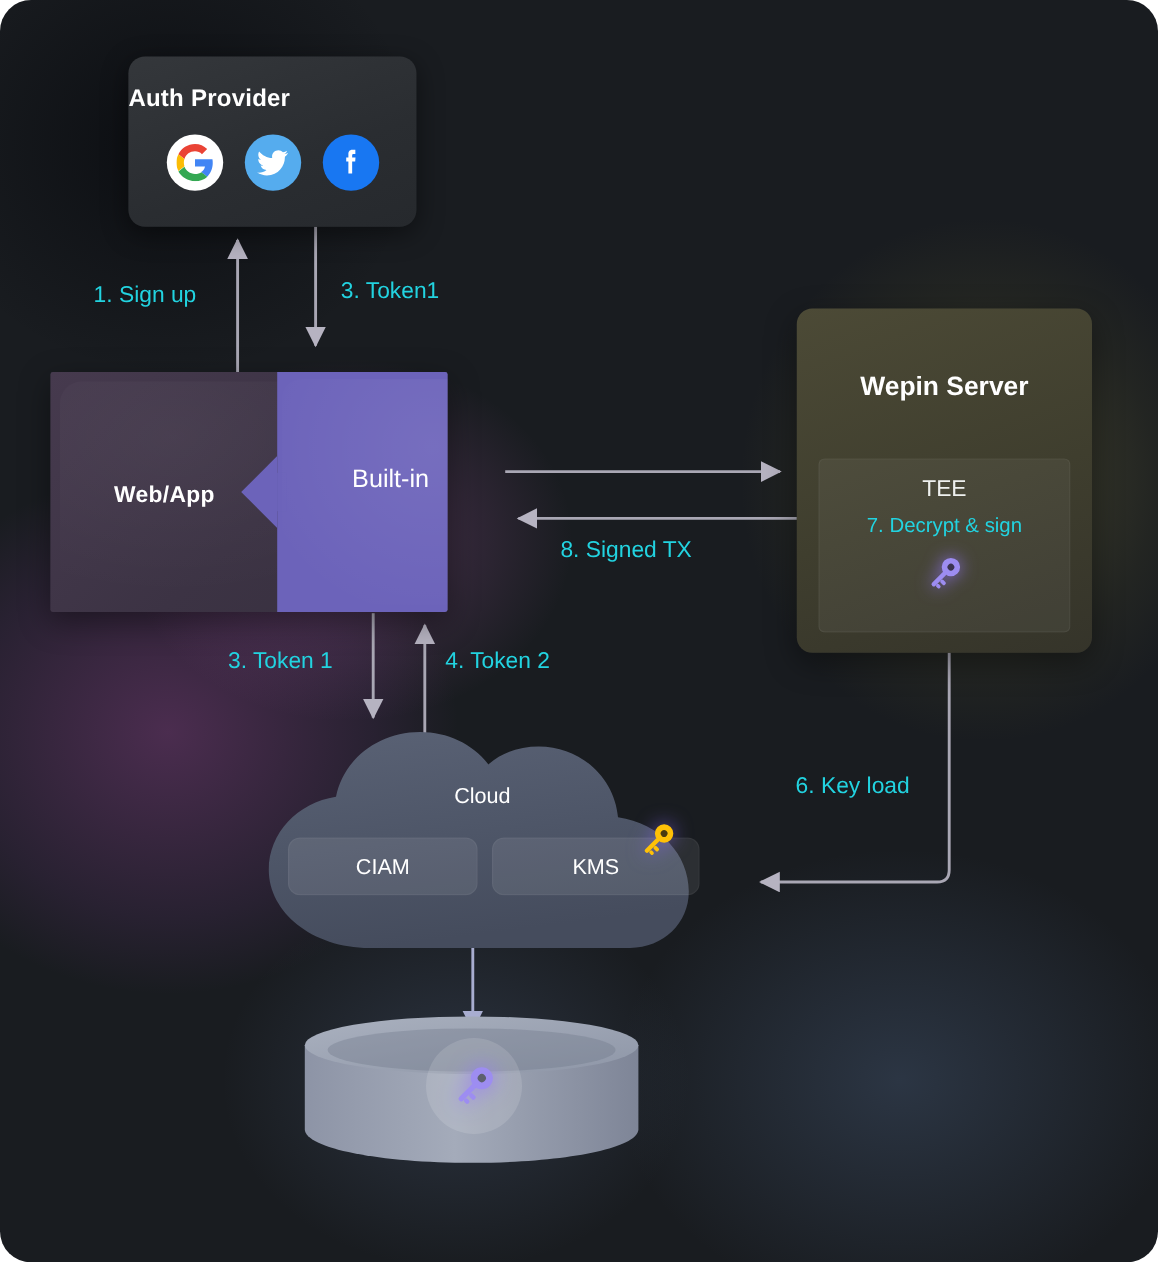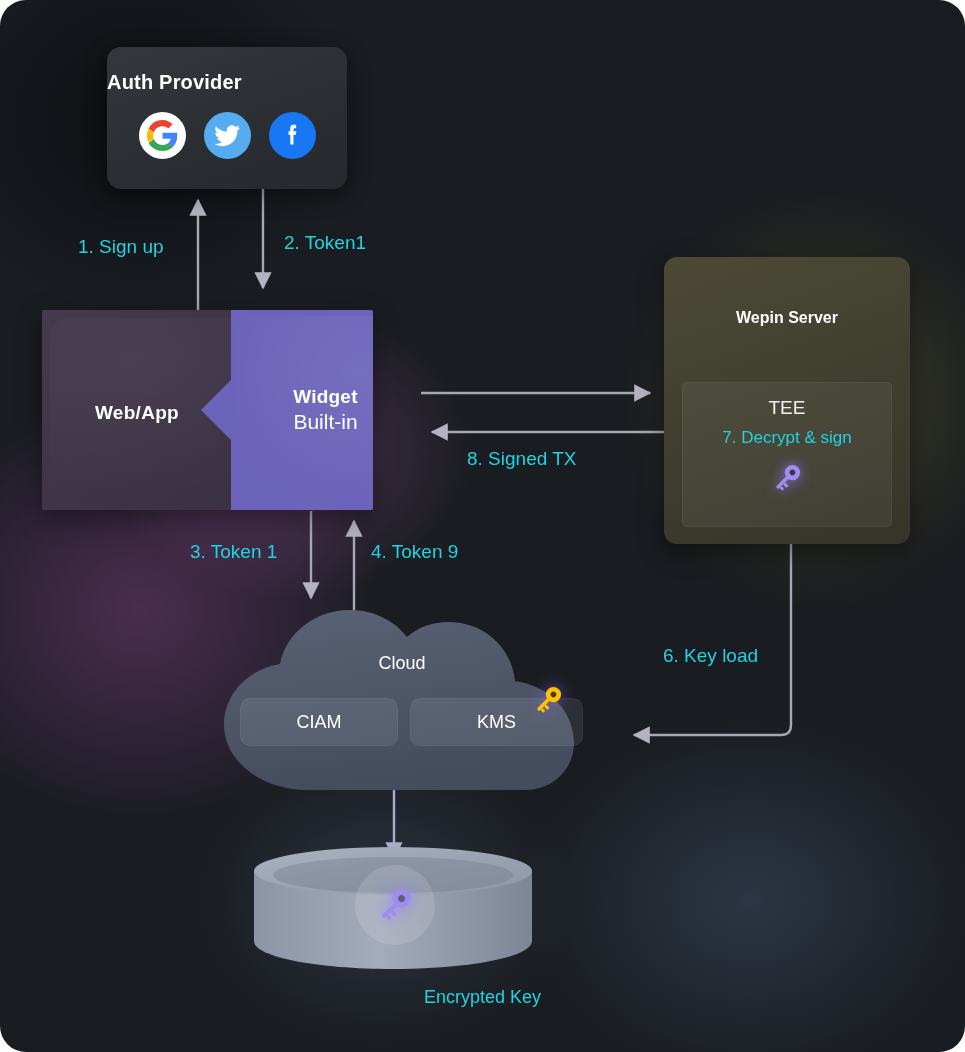--- a/index.html
+++ b/index.html
@@ -77,21 +77,21 @@
     position:absolute;left:0;top:76px;width:189px;text-align:center;color:#fff;
   }
   #widget-label .wl1{font-size:19px;font-weight:700;letter-spacing:.2px;}
   #widget-label .wl2{font-size:21px;font-weight:400;margin-top:2px;}
 
   #wepin-server{
     left:664px;top:257px;width:246px;height:287px;border-radius:13px;
     background:linear-gradient(160deg,#4c4a36 0%,#3f3e2e 55%,#35342a 100%);
     box-shadow:0 8px 26px rgba(0,0,0,.40);
   }
-  #wepin-title{color:#fff;font-size:16px;font-weight:700;text-align:center;margin-top:52px;}
+  #wepin-title{color:#fff;font-size:22px;font-weight:700;text-align:center;margin-top:52px;}
   #tee-box{
     position:absolute;left:18px;top:125px;width:210px;height:145px;border-radius:5px;
     background:rgba(255,255,255,.055);
     box-shadow:inset 0 0 0 1px rgba(255,255,255,.05);
   }
   #tee-title{color:#eef0ee;font-size:19px;font-weight:400;text-align:center;margin-top:15px;}
   #tee-sub{color:#22d3e0;font-size:17px;font-weight:500;text-align:center;margin-top:9px;}
   .key-wrap{display:flex;justify-content:center;margin-top:10px;}
 
   
@@ -209,21 +209,20 @@
   </div>
 
   <div class="box" id="webapp">
     <div class="inner-sheen"></div>
     <div id="webapp-label">Web/App</div>
     <div id="widget">
       <div class="widget-notch"></div>
       <div class="widget-notch-stem"></div>
       <div class="w-sheen"></div>
       <div id="widget-label">
-        <div class="wl1">Widget</div>
         <div class="wl2">Built-in</div>
       </div>
     </div>
   </div>
 
   <div class="box" id="wepin-server">
     <div id="wepin-title">Wepin Server</div>
     <div id="tee-box">
       <div id="tee-title">TEE</div>
       <div id="tee-sub">7.  Decrypt &amp; sign</div>
@@ -296,22 +295,21 @@
         <g fill="#9d8df1" transform="rotate(45 12 12)">
           <circle cx="12" cy="7.4" r="4.6"></circle>
           <circle cx="12" cy="7.4" r="1.7" fill="#5d6070"></circle>
           <rect x="10.9" y="11.2" width="2.2" height="9.4" rx="1"></rect>
           <rect x="13.1" y="14.6" width="3" height="1.9" rx=".8"></rect>
           <rect x="13.1" y="17.7" width="2.4" height="1.8" rx=".8"></rect>
         </g>
       </svg>
     </div>
   </div>
-  <div id="db-label">Encrypted Key</div>
 
   <div class="alabel" id="lbl-1">1.  Sign up</div>
-  <div class="alabel" id="lbl-2">2.  Token1</div>
+  <div class="alabel" id="lbl-2">3.  Token1</div>
   <div class="alabel" id="lbl-8">8.  Signed TX</div>
   <div class="alabel" id="lbl-3">3.  Token 1</div>
-  <div class="alabel" id="lbl-4">4.  Token 9</div>
+  <div class="alabel" id="lbl-4">4.  Token 2</div>
   <div class="alabel" id="lbl-6">6.  Key load</div>
 
 </div>
 
 </body></html>

